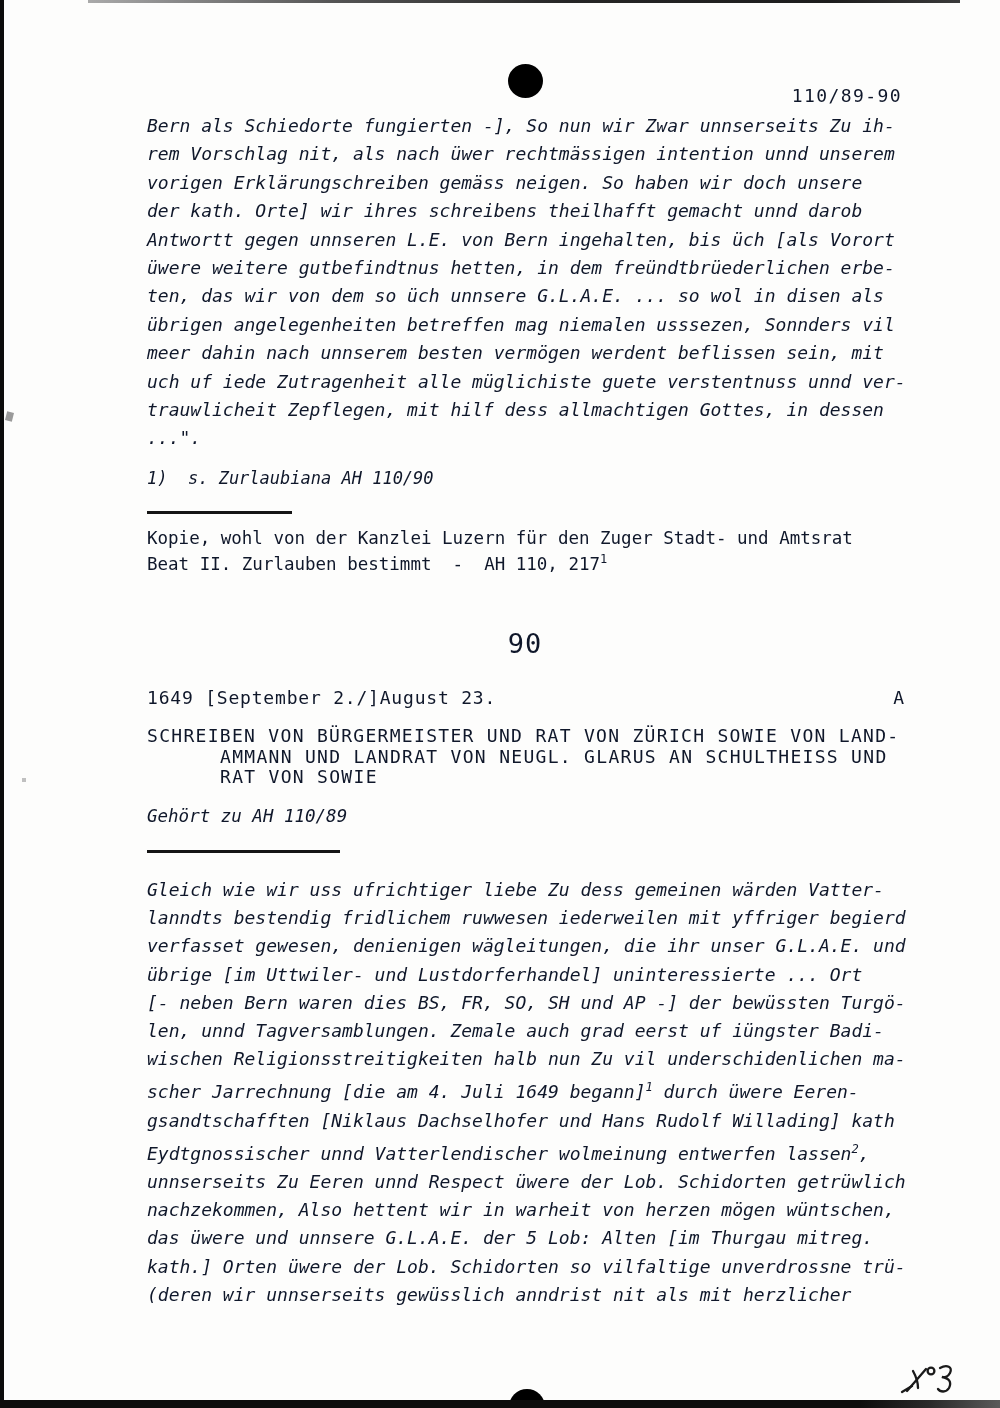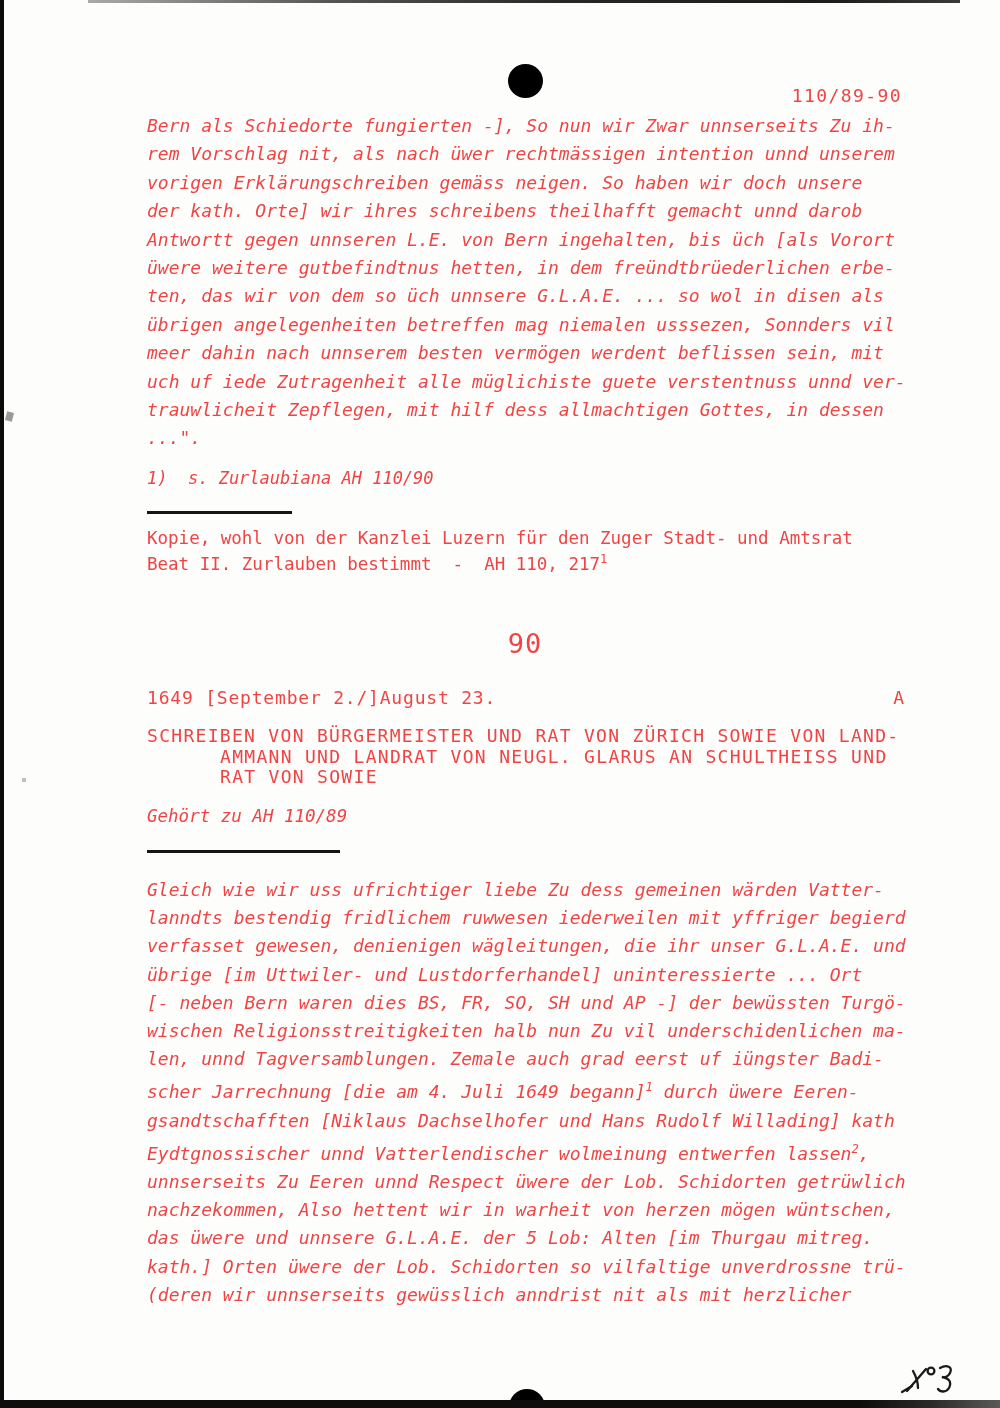--- a/index.html
+++ b/index.html
@@ -1,19 +1,19 @@
 <!DOCTYPE html>
 <html><head>
 <meta charset="utf-8">
 <style>
   html,body{margin:0;padding:0;background:#e9e9e5;}
   .page{
     position:relative;width:1000px;height:1408px;background:#fdfdfc;
     overflow:hidden;font-family:"DejaVu Sans Mono","Liberation Mono",monospace;
-    color:#ef4444;
+    color:#0f172a;
   }
   
   .edge-left{position:absolute;left:0;top:0;width:4px;height:1408px;background:#0b0b0b;}
   .edge-top{position:absolute;left:88px;top:0;width:872px;height:3px;
     background:linear-gradient(to right,#aaa 0%,#8a8a8a 10%,#555 28%,#262626 55%,#1d1d1d 85%,#3a3a3a 100%);}
   .edge-bottom{position:absolute;left:0;top:1400px;width:1000px;height:8px;
     background:linear-gradient(to right,#0d0d0d 0%,#0d0d0d 86%,#2a2a2a 93%,#5a5a5a 100%);}
   .dot-top{position:absolute;left:508px;top:64px;width:35px;height:34px;background:#000;border-radius:50%;}
   .dot-bottom{position:absolute;left:509px;top:1389px;width:36px;height:36px;background:#000;border-radius:50%;}
   .speck-1{position:absolute;left:6px;top:412px;width:7px;height:9px;background:#9a9a9a;transform:rotate(14deg);}
@@ -92,22 +92,22 @@
   <div class="reference">Gehört zu AH 110/89</div>
 
   <div class="rule rule2"></div>
 
   <div class="body-text">
       <div class="tline"><span>Gleich wie wir uss ufrichtiger liebe Zu dess gemeinen wärden Vatter-</span></div>
       <div class="tline"><span>lanndts bestendig fridlichem ruwwesen iederweilen mit yffriger begierd</span></div>
       <div class="tline"><span>verfasset gewesen, denienigen wägleitungen, die ihr unser G.L.A.E. und</span></div>
       <div class="tline"><span>übrige [im Uttwiler- und Lustdorferhandel] uninteressierte ... Ort</span></div>
       <div class="tline"><span>[- neben Bern waren dies BS, FR, SO, SH und AP -] der bewüssten Turgö-</span></div>
+      <div class="tline"><span>len, unnd Tagversamblungen. Zemale auch grad eerst uf iüngster Badi-</span></div>
       <div class="tline"><span>wischen Religionsstreitigkeiten halb nun Zu vil underschidenlichen ma-</span></div>
-      <div class="tline"><span>len, unnd Tagversamblungen. Zemale auch grad eerst uf iüngster Badi-</span></div>
       <div class="tline"><span>scher Jarrechnung [die am 4. Juli 1649 begann]</span><span class="sup">1</span><span> durch üwere Eeren-</span></div>
       <div class="tline"><span>gsandtschafften [Niklaus </span><span class="b">Dachselhofer</span><span> und Hans Rudolf </span><span class="b">Willading</span><span>] kath</span></div>
       <div class="tline"><span>Eydtgnossischer unnd Vatterlendischer wolmeinung entwerfen lassen</span><span class="sup">2</span><span>,</span></div>
       <div class="tline"><span>unnserseits Zu Eeren unnd Respect üwere der Lob. Schidorten getrüwlich</span></div>
       <div class="tline"><span>nachzekommen, Also hettent wir in warheit von herzen mögen wüntschen,</span></div>
       <div class="tline"><span>das üwere und unnsere G.L.A.E. der 5 Lob: Alten [im Thurgau mitreg.</span></div>
       <div class="tline"><span>kath.] Orten üwere der Lob. Schidorten so vilfaltige unverdrossne trü-</span></div>
       <div class="tline"><span>(deren wir unnserseits gewüsslich anndrist nit als mit herzlicher</span></div>
     </div>
 

